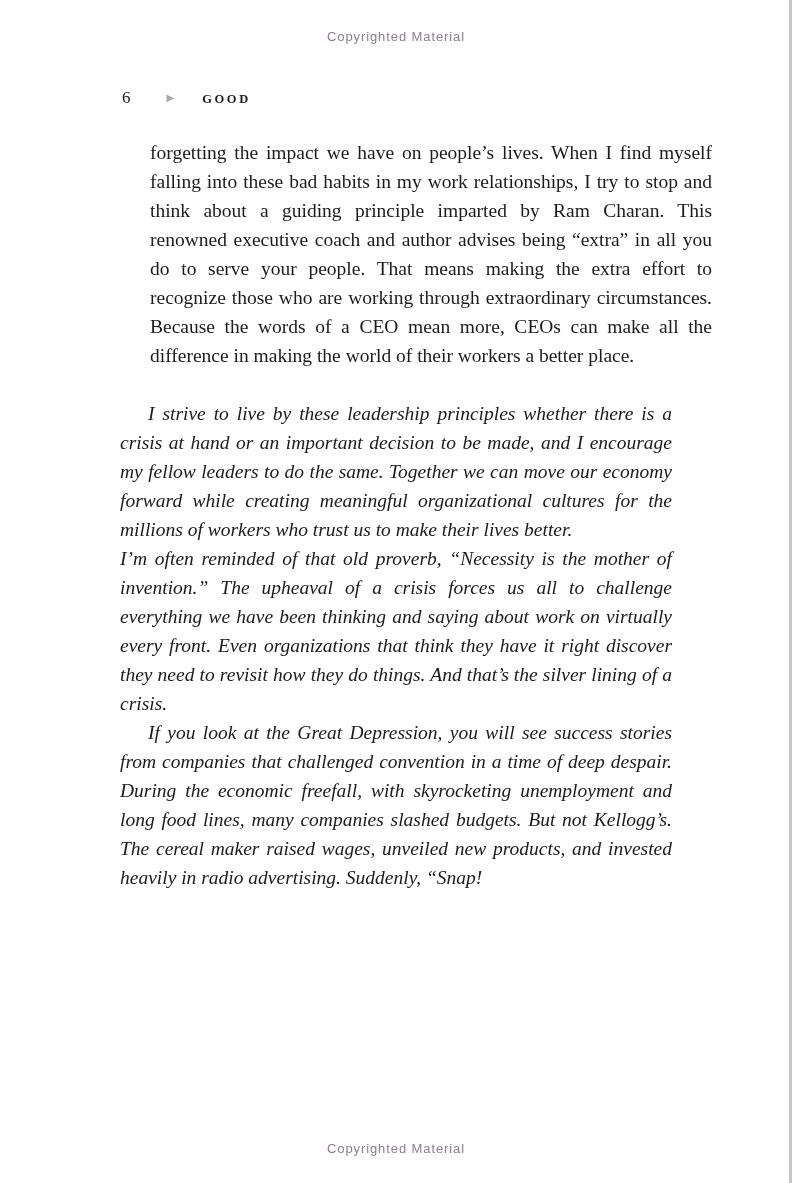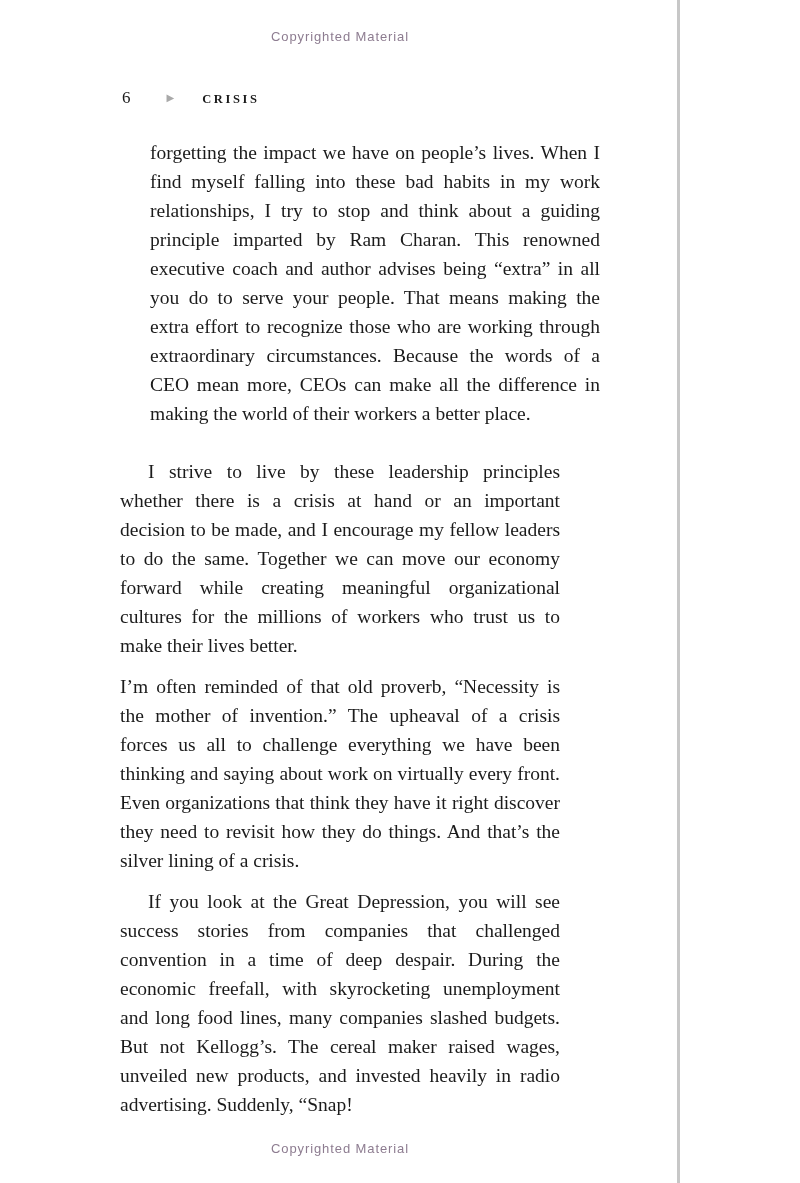--- a/index.html
+++ b/index.html
@@ -2,21 +2,21 @@
 <html lang="en"><head>
 <meta charset="utf-8">
 <style>
   html, body {
     margin: 0;
     padding: 0;
     background: #ffffff;
   }
   .page {
     position: relative;
-    width: 680px;
+    width: 792px;
     height: 1183px;
     background: #ffffff;
     overflow: hidden;
     font-family: "Liberation Serif", serif;
     color: #1b1b1b;
     box-sizing: border-box;
   }
   .scan-edge {
     position: absolute;
     top: 0;
@@ -69,21 +69,22 @@
     line-height: 29px;
     text-align: justify;
     hyphens: auto;
     -webkit-hyphens: auto;
     margin: 0 120px;
   }
   .blockquote {
     margin: 30px 80px 0 150px;
   }
   p.para {
-    margin: 12px 120px;
+    margin: 0 120px;
+    font-style: italic;
   }
   p.para.spaced {
     margin-top: 29px;
   }
   p.para.indent {
     text-indent: 28px;
   }
   h2.section-heading {
     margin: 55px 100px 27px 100px;
     text-align: center;
@@ -97,21 +98,21 @@
 </head>
 <body>
 
 <div class="page">
 
   <div class="copyright top">Copyrighted Material</div>
 
   <header class="running-header">
     <span class="pagenum">6</span>
     <span class="tri">▶</span>
-    <span class="book-title">CRISIS</span>
+    <span class="book-title">GOOD</span>
   </header>
 
   <div class="bodytext blockquote">forgetting the impact we have on people’s lives. When I find myself falling into these bad habits in my work relationships, I try to stop and think about a guiding principle imparted by Ram Charan. This renowned executive coach and author advises being “extra” in all you do to serve your people. That means making the extra effort to recognize those who are working through extraordinary circumstances. Because the words of a CEO mean more, CEOs can make all the difference in making the world of their workers a better place.</div>
 
   <p class="bodytext para spaced indent">I strive to live by these leadership principles whether there is a crisis at hand or an important decision to be made, and I encourage my fellow leaders to do the same. Together we can move our economy forward while creating meaningful organizational cultures for the millions of workers who trust us to make their lives better.</p>
 
 
   <p class="bodytext para">I’m often reminded of that old proverb, “Necessity is the mother of invention.” The upheaval of a crisis forces us all to challenge everything we have been thinking and saying about work on virtually every front. Even organizations that think they have it right discover they need to revisit how they do things. And that’s the silver lining of a crisis.</p>
 
   <p class="bodytext para indent">If you look at the Great Depression, you will see success stories from companies that challenged convention in a time of deep despair. During the economic freefall, with skyrocketing unemployment and long food lines, many companies slashed budgets. But not Kellogg’s. The cereal maker raised wages, unveiled new products, and invested heavily in radio advertising. Suddenly, “Snap!</p>

